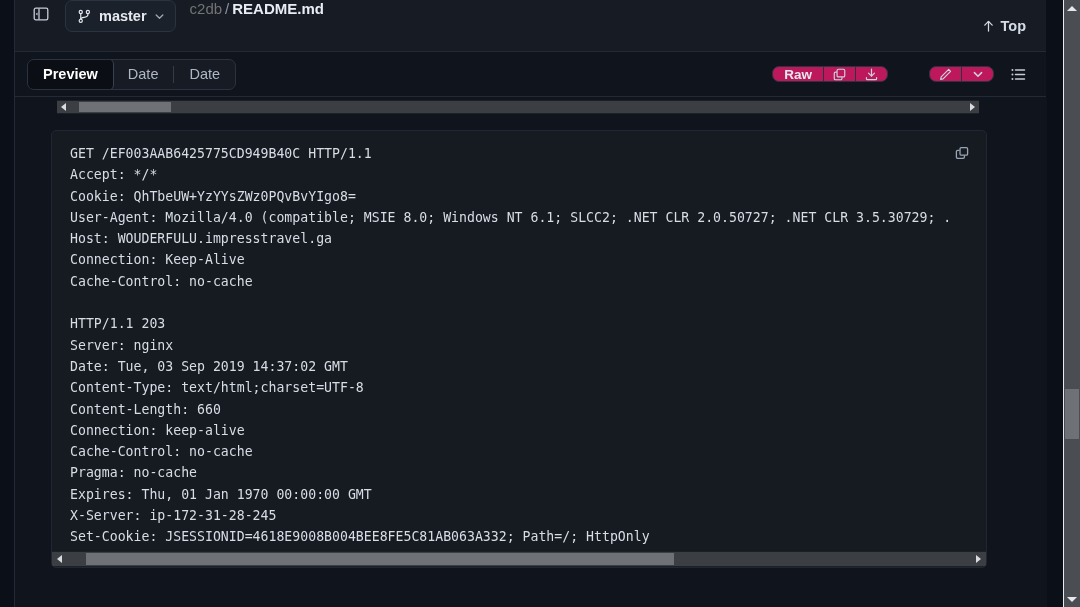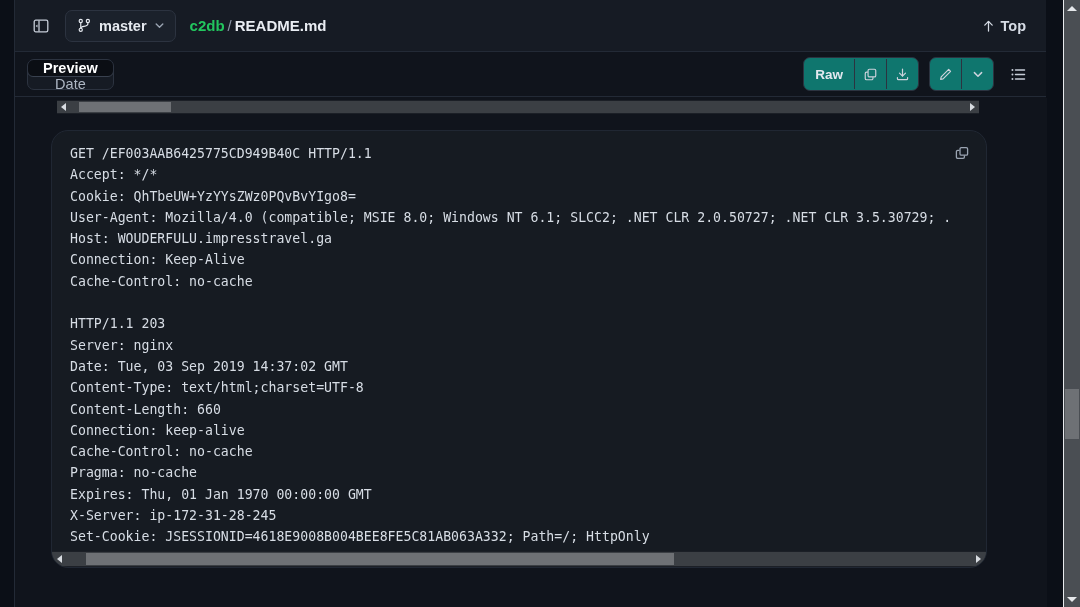--- a/index.html
+++ b/index.html
@@ -35,21 +35,20 @@
     width: 1032px; height: 607px;
     background: #10141c;
     border-left: 1px solid #232a36;
   }
 
   
   #header {
     position: relative;
     height: 52px;
     display: flex;
-    align-items: center;
     padding: 0 14px 0 12px;
     border-bottom: 1px solid #232a36;
     background: #161b24;
   }
 
   .icon-btn {
     width: 28px; height: 28px;
     display: flex; align-items: center; justify-content: center;
     border-radius: 6px;
     color: #c6cdd8;
@@ -73,22 +72,22 @@
   }
 
   #breadcrumb {
     margin-left: 14px;
     font-size: 15px;
     color: #e9edf3;
     font-weight: 600;
     white-space: nowrap;
   }
   #breadcrumb .repo {
-    color: #22c55e;
-    font-weight: 700;
+    color: #737373;
+    font-weight: 400;
     cursor: pointer;
   }
   #breadcrumb .sep {
     color: #8b95a5;
     font-weight: 400;
     padding: 0 3px;
   }
 
   #top-btn {
     margin-left: auto;
@@ -116,21 +115,20 @@
 
   #tabs {
     display: flex;
     align-items: center;
     height: 31px;
     border: 1px solid #2c3340;
     border-radius: 7px;
     background: #161b24;
     padding: 0;
     overflow: hidden;
-    flex-direction: column;
   }
   .tab {
     height: 31px;
     display: flex;
     align-items: center;
     padding: 0 15px;
     font-size: 14.5px;
     color: #aeb7c4;
     cursor: pointer;
     white-space: nowrap;
@@ -152,25 +150,26 @@
 
   #tools-right {
     margin-left: auto;
     display: flex;
     align-items: center;
     gap: 10px;
   }
   .btn-group {
     display: flex;
     align-items: center;
-    height: 34px;
+    height: 16px;
     border: 1px solid #2c3340;
     border-radius: 7px;
-    background: #0f766e;
+    background: #be185d;
     overflow: hidden;
+    margin-left: 31px;
   }
   .btn-group > * {
     height: 30px;
     display: flex;
     align-items: center;
     justify-content: center;
     color: #cbd2dc;
     cursor: pointer;
   }
   .gsep { width: 1px; background: #2c3340; cursor: default; }
@@ -237,21 +236,21 @@
     background: #10141c;
   }
 
   #codeblock {
     position: absolute;
     left: 36px; top: 32px;
     width: 936px;
     height: 438px;
     background: #161b22;
     border: 1px solid #202733;
-    border-radius: 17px;
+    border-radius: 5px;
     overflow: hidden;
   }
 
   #code-copy {
     position: absolute;
     right: 12px; top: 10px;
     width: 24px; height: 24px;
     display: flex; align-items: center; justify-content: center;
     color: #9aa4b2;
     border-radius: 5px;

